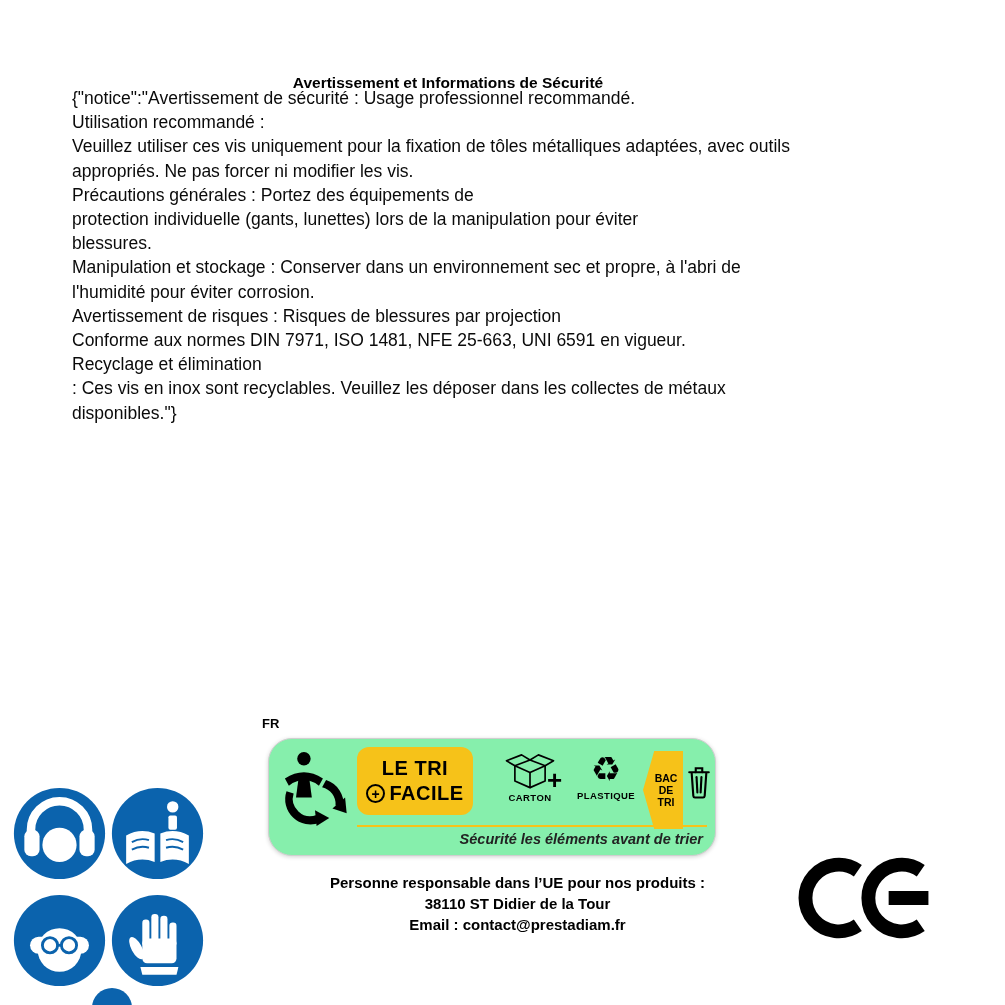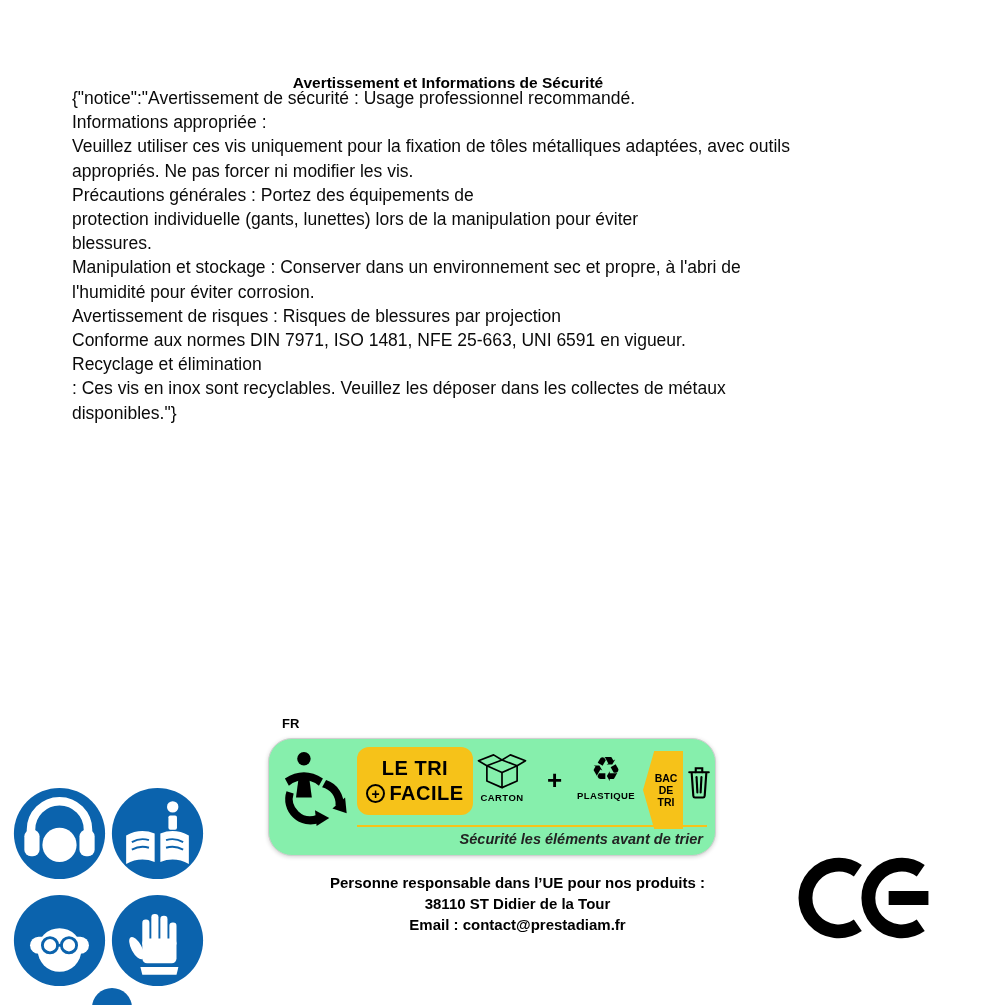--- a/index.html
+++ b/index.html
@@ -12,21 +12,21 @@
     position:absolute; top:30px; left:0; width:896px;
     text-align:center; font-weight:bold; font-size:15.5px;margin-top:44px;
   }
   .notice {
     position:absolute; top:86px; left:72px; width:880px;
     font-size:17.5px; line-height:24.2px; color:#0a0a0a;
   }
   .notice-line { white-space:nowrap; }
 
   .fr {
-    position:absolute; left:282px; top:716px;
+    position:absolute; left:262px; top:716px;
     font-size:13px; font-weight:bold;
   }
 
   
   .banner {
     position:absolute; left:268px; top:738px; width:448px; height:118px;
     background:#86efac; border:1px solid #cfcfcf; border-radius:24px;
     box-shadow:0 1px 4px rgba(0,0,0,.18);
   }
   .triman { position:absolute; left:8px; top:6px; width:76px; height:86px; }
@@ -36,21 +36,21 @@
     display:flex; flex-direction:column; align-items:center; justify-content:center;
     gap:2px; font-weight:bold; font-size:20px; letter-spacing:.5px;
   }
   .ybox-l2 { display:flex; align-items:center; }
   .plus-circle {
     display:inline-flex; align-items:center; justify-content:center;
     width:19px; height:19px; border:2.5px solid #000; border-radius:50%;
     font-size:14px; margin-right:4px;
   }
   .mat { position:absolute; top:10px; display:flex; flex-direction:column; align-items:center; }
-  .mat.carton { left:200px; width:66px; }
+  .mat.carton { left:228px; width:66px; }
   .mat.plastique { left:302px; width:70px; }
   .mat-label { font-size:9.5px; font-weight:bold; letter-spacing:.4px; margin-top:1px; }
   .recycle-glyph { font-size:34px; line-height:40px; text-align:center; font-family:"DejaVu Sans", sans-serif; }
   .plus-mid { position:absolute; left:278px; top:26px; font-size:26px; font-weight:bold; }
   .bac-tag {
     position:absolute; left:374px; top:12px; width:40px; height:78px;
     background:var(--tri_yellow,#F6C219);
     clip-path:polygon(0 50%, 28% 0, 100% 0, 100% 100%, 28% 100%);
     display:flex; flex-direction:column; align-items:center; justify-content:center;
     font-size:10.5px; font-weight:bold; line-height:1.15; padding-left:6px;
@@ -93,21 +93,21 @@
 </style>
 </head>
 <body>
 
 <div class="page">
 
   <div class="title">Avertissement et Informations de Sécurité</div>
 
   <div class="notice">
       <div class="notice-line">{"notice":"Avertissement de sécurité : Usage professionnel recommandé.</div>
-      <div class="notice-line">Informations appropriée :</div>
+      <div class="notice-line">Utilisation recommandé :</div>
       <div class="notice-line">Veuillez utiliser ces vis uniquement pour la fixation de tôles métalliques adaptées, avec outils</div>
       <div class="notice-line">appropriés. Ne pas forcer ni modifier les vis.</div>
       <div class="notice-line">Précautions générales : Portez des équipements de</div>
       <div class="notice-line">protection individuelle (gants, lunettes) lors de la manipulation pour éviter</div>
       <div class="notice-line">blessures.</div>
       <div class="notice-line">Manipulation et stockage : Conserver dans un environnement sec et propre, à l'abri de</div>
       <div class="notice-line">l'humidité pour éviter corrosion.</div>
       <div class="notice-line">Avertissement de risques : Risques de blessures par projection</div>
       <div class="notice-line">Conforme aux normes DIN 7971, ISO 1481, NFE 25-663, UNI 6591 en vigueur.</div>
       <div class="notice-line">Recyclage et élimination</div>

